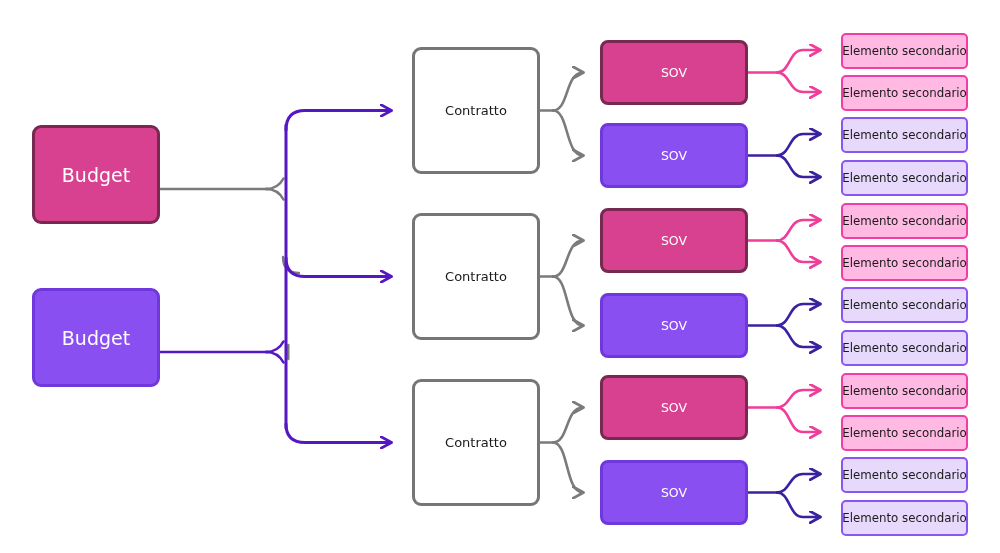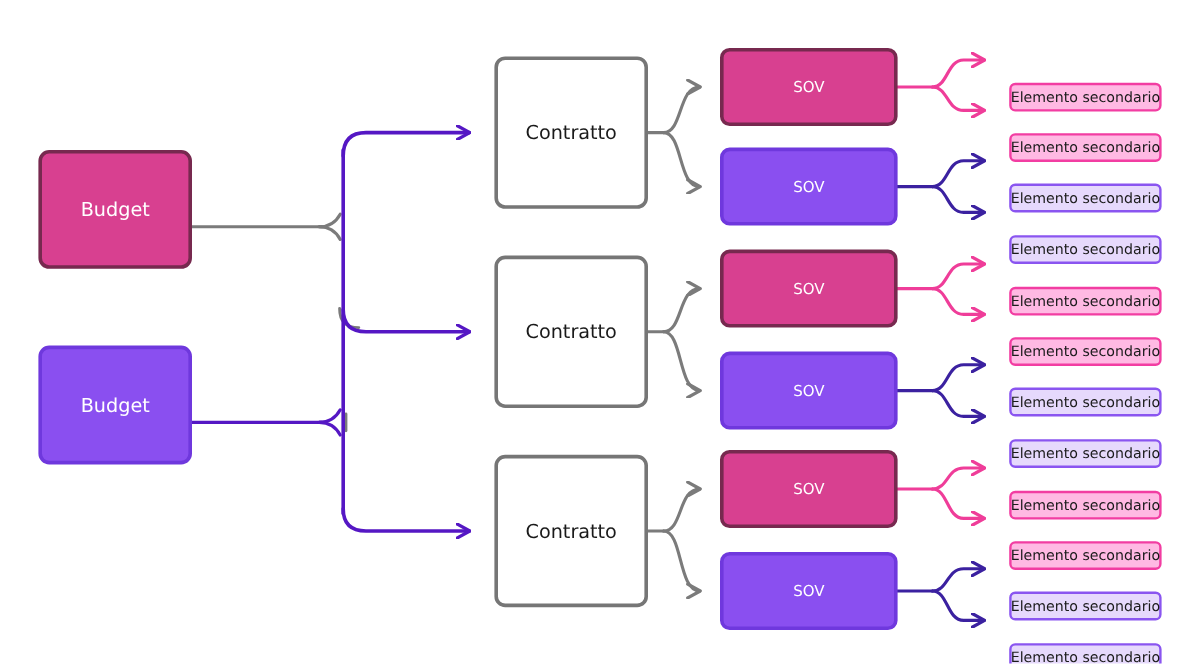--- a/index.html
+++ b/index.html
@@ -9,27 +9,27 @@
     background:var(--background,#fff);
     font-family:"DejaVu Sans","Liberation Sans",sans-serif;
   }
   .edges{position:absolute;left:0;top:0;width:1000px;height:553px;}
   .edges path{fill:none;stroke-linecap:round;stroke-linejoin:round;}
   .node{
     position:absolute;box-sizing:border-box;
     display:flex;align-items:center;justify-content:center;
     white-space:nowrap;text-align:center;
   }
-  .budget{width:128px;height:99px;border-radius:9px;border:3px solid;color:var(--text-light);font-size:16px;}
+  .budget{width:128px;height:99px;border-radius:9px;border:3px solid;color:var(--text-light);font-size:19px;}
   .sov{width:148px;height:65px;border-radius:8px;border:3px solid;color:var(--text-light);font-size:12.5px;}
   .pink{background:var(--node-pink-fill);border-color:var(--node-pink-border);}
   .purple{background:var(--node-purple-fill);border-color:var(--node-purple-border);}
   .contract{width:128px;height:127px;border-radius:9px;background:var(--contract-fill);
-            border:3px solid var(--contract-border);color:var(--text-dark);font-size:16px;}
-  .element{width:127px;height:24px;border-radius:5px;border:2.5px solid;color:var(--text-dark);font-size:11.8px;margin-top:36px;}
+            border:3px solid var(--contract-border);color:var(--text-dark);font-size:13px;}
+  .element{width:127px;height:36px;border-radius:5px;border:2.5px solid;color:var(--text-dark);font-size:11.8px;}
   .el-pink{background:var(--element-pink-fill);border-color:var(--element-pink-border);}
   .el-purple{background:var(--element-purple-fill);border-color:var(--element-purple-border);}
 </style>
 </head>
 <body>
 
 <div class="canvas">
 
   <svg class="edges" viewBox="0 0 1000 553" xmlns="http://www.w3.org/2000/svg">
     <defs>

